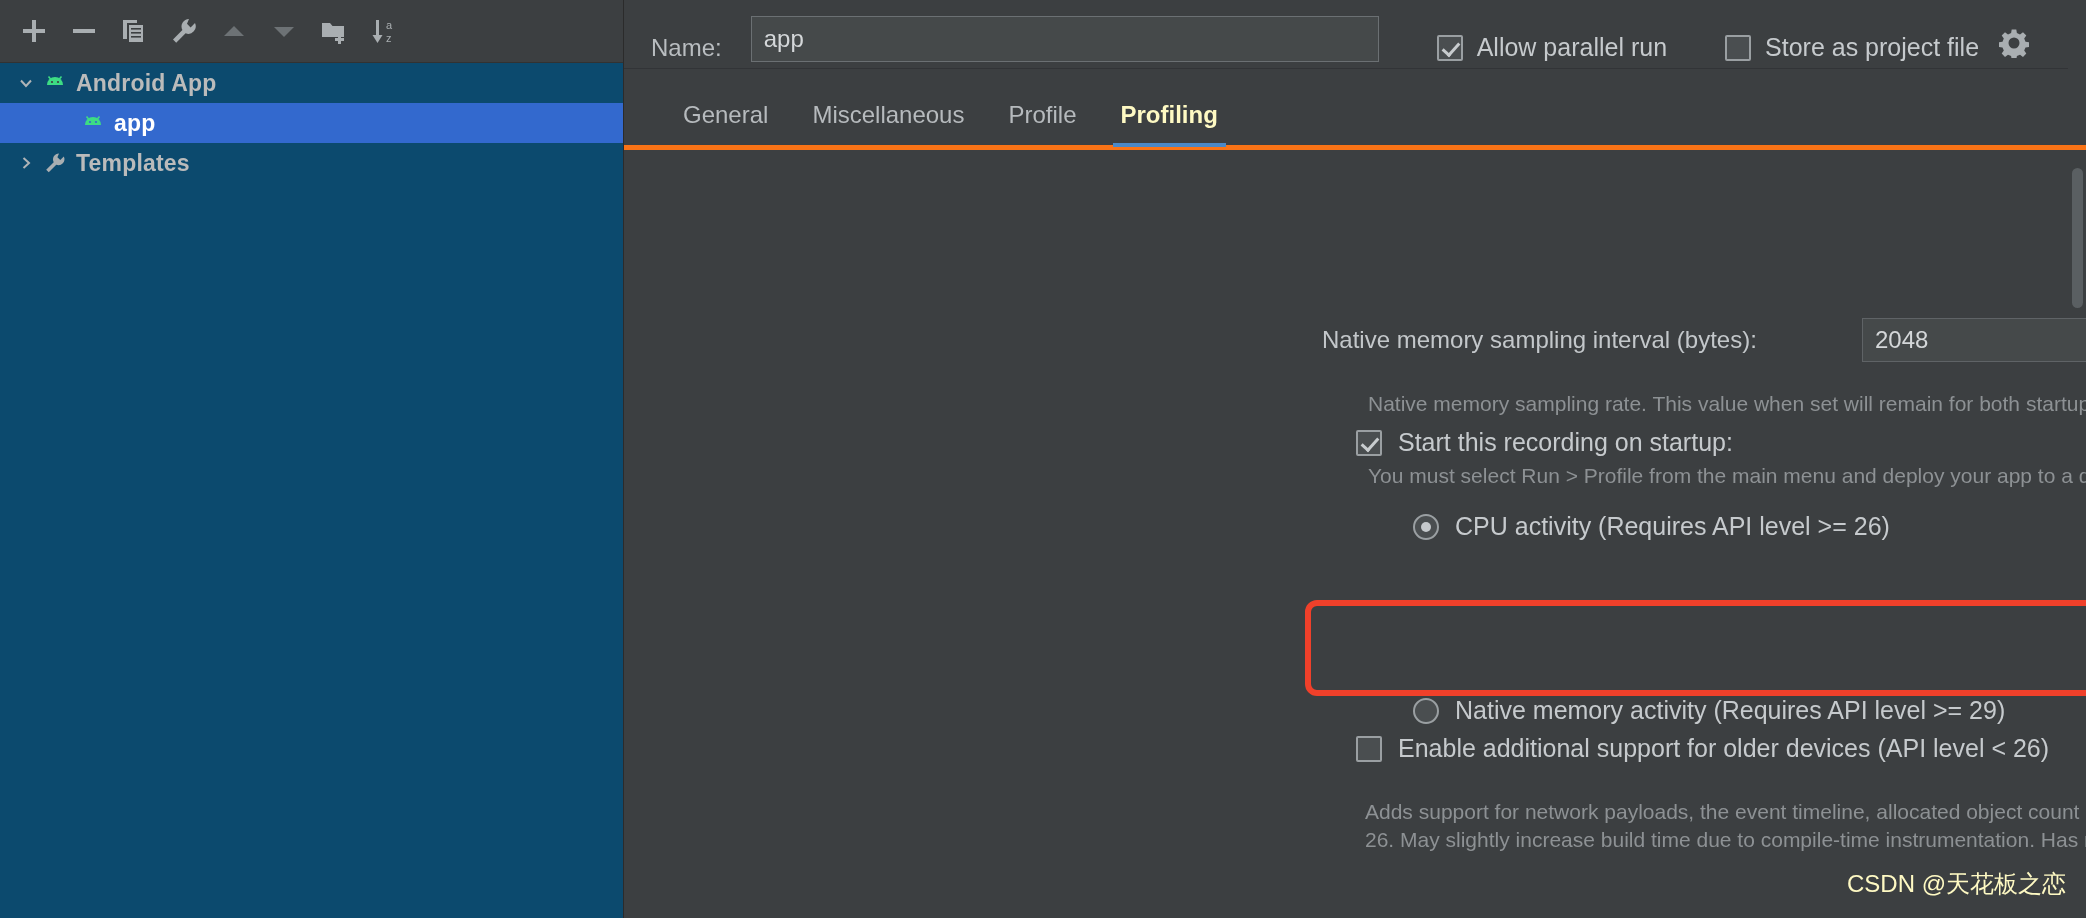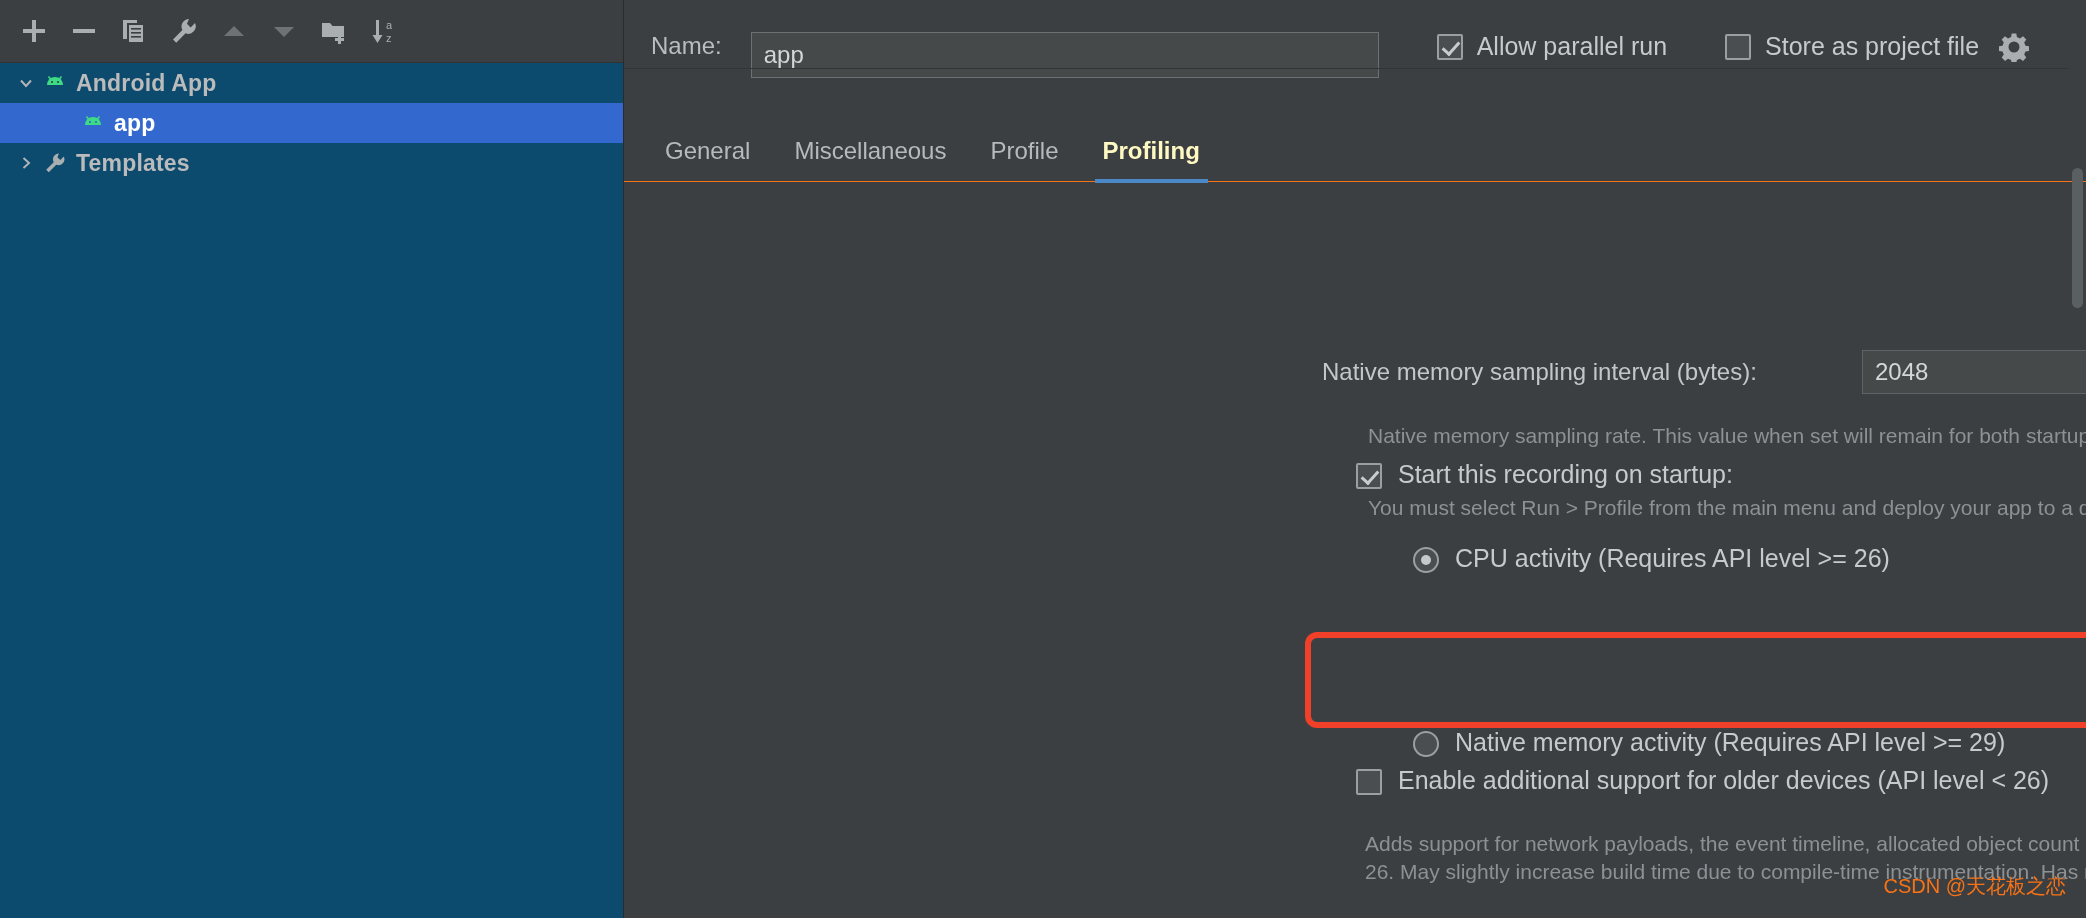--- a/index.html
+++ b/index.html
@@ -81,25 +81,24 @@
   .right-panel {
     flex: 1;
     position: relative;
     background: #3c3f41;
     height: 918px;
     overflow: hidden;
   }
 
   .name-row {
     display: flex;
-    align-items: flex-start;
+    align-items: flex-end;
     height: 62px;
     padding-left: 27px;
     position: relative;
-    margin-top: 32px;
   }
   .name-label {
     font-size: 24px;
     color: #b9bdc0;
     margin-right: 29px;
   }
   .name-input {
     width: 628px;
     height: 46px;
     background: #45494a;
@@ -138,22 +137,22 @@
     margin-left: 20px;
     display: flex; align-items: center;
   }
 
   
   .tabs {
     display: flex;
     align-items: flex-end;
     height: 64px;
     margin-top: 24px;
-    padding-left: 19px;
-    border-bottom: 1px solid #f97316;
+    padding-left: 37px;
+    border-bottom: 5px solid #f97316;
     position: relative;
   }
   .tab {
     font-size: 24px;
     color: #b6babd;
     padding: 0 22px 16px 22px;
     position: relative;
     white-space: nowrap;
   }
   .tab.active { color: #fef9c3; font-weight: bold; }
@@ -191,21 +190,21 @@
   }
   .hint {
     font-size: 21px;
     color: #8d9194;
     position: absolute;
     white-space: nowrap;
   }
   .opt-row {
     position: absolute;
     display: flex;
-    align-items: flex-end;
+    align-items: center;
     gap: 16px;
     white-space: nowrap;
     padding-left: 44px;
   }
   .opt-label { font-size: 25px; color: #c6cacd; }
   .radio {
     width: 26px; height: 26px;
     border-radius: 50%;
     border: 2px solid #9a9fa2;
     background: #4a4e50;
@@ -259,22 +258,22 @@
     left: 741px; top: 648px;
     width: 1300px;
     font-size: 21px;
     line-height: 28px;
     color: #8d9194;
   }
 
   .watermark {
     position: absolute;
     right: 20px; bottom: 18px;
-    font-size: 20px;
-    color: #f97316;
+    font-size: 24px;
+    color: #fef9c3;
     white-space: nowrap;
   }
 
   .scrollbar-track {
     position: absolute;
     right: 0; top: 68px;
     width: 14px; height: 850px;
     background: transparent;
   }
   .scrollbar-thumb {

